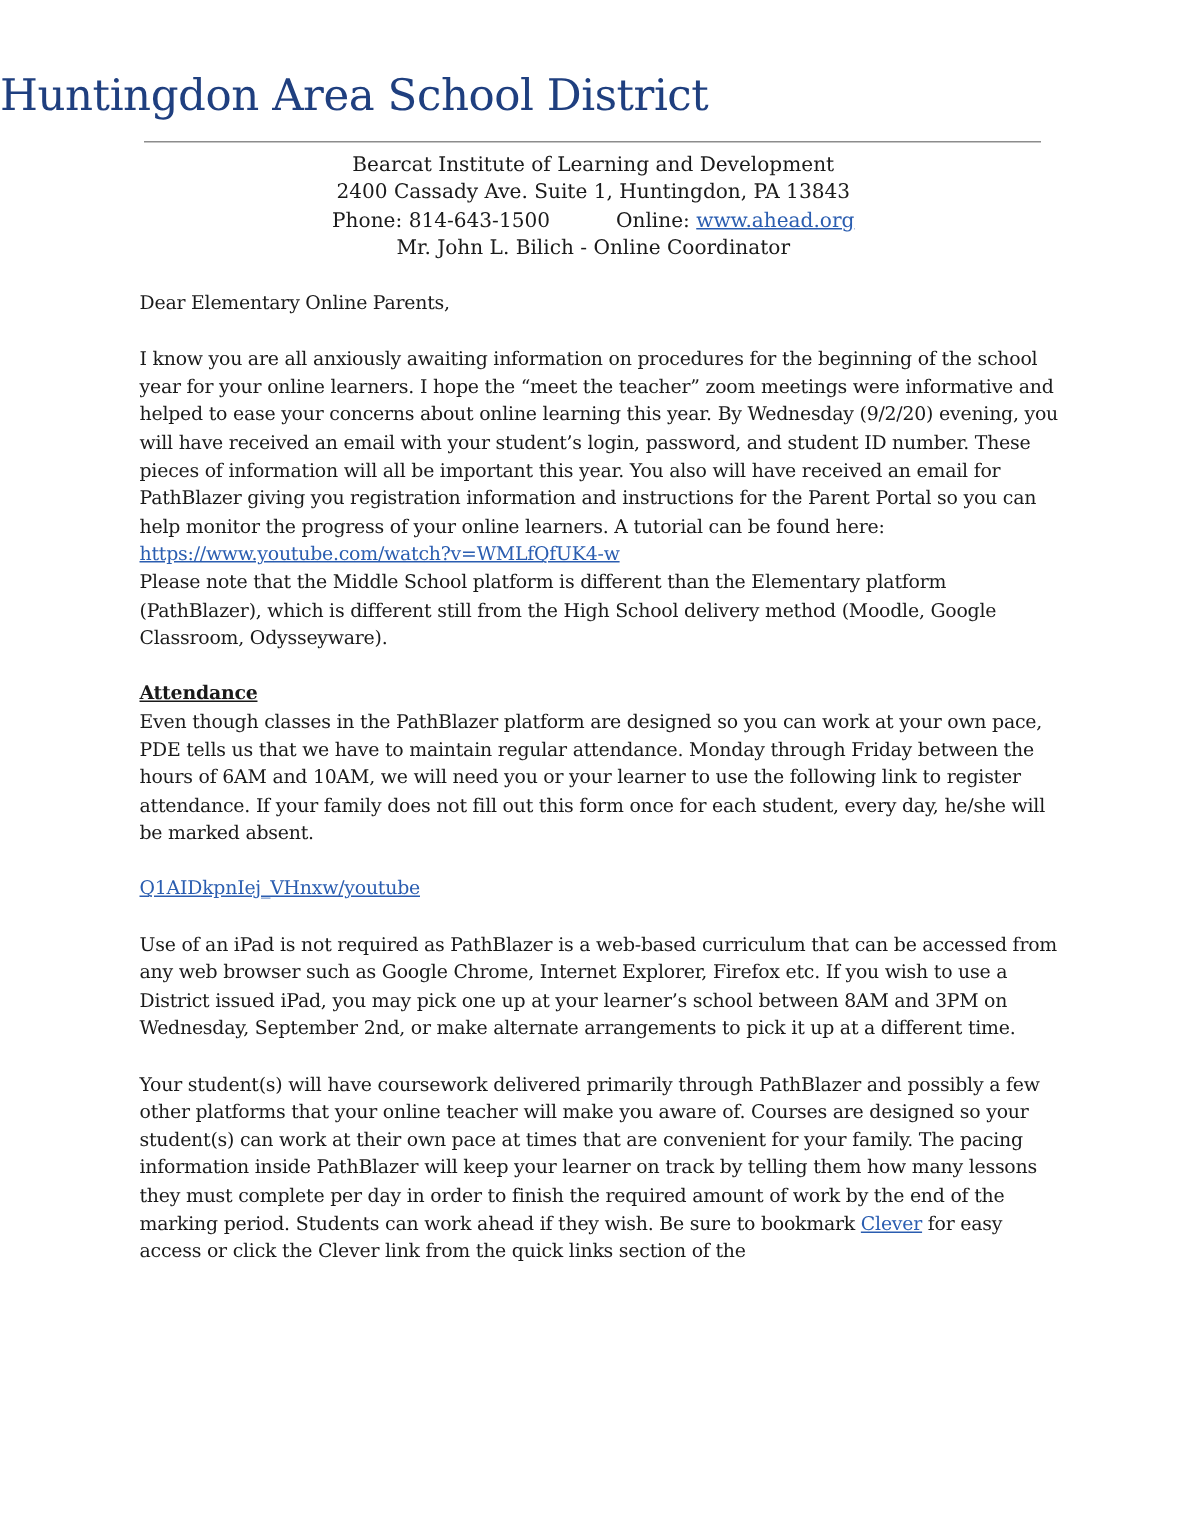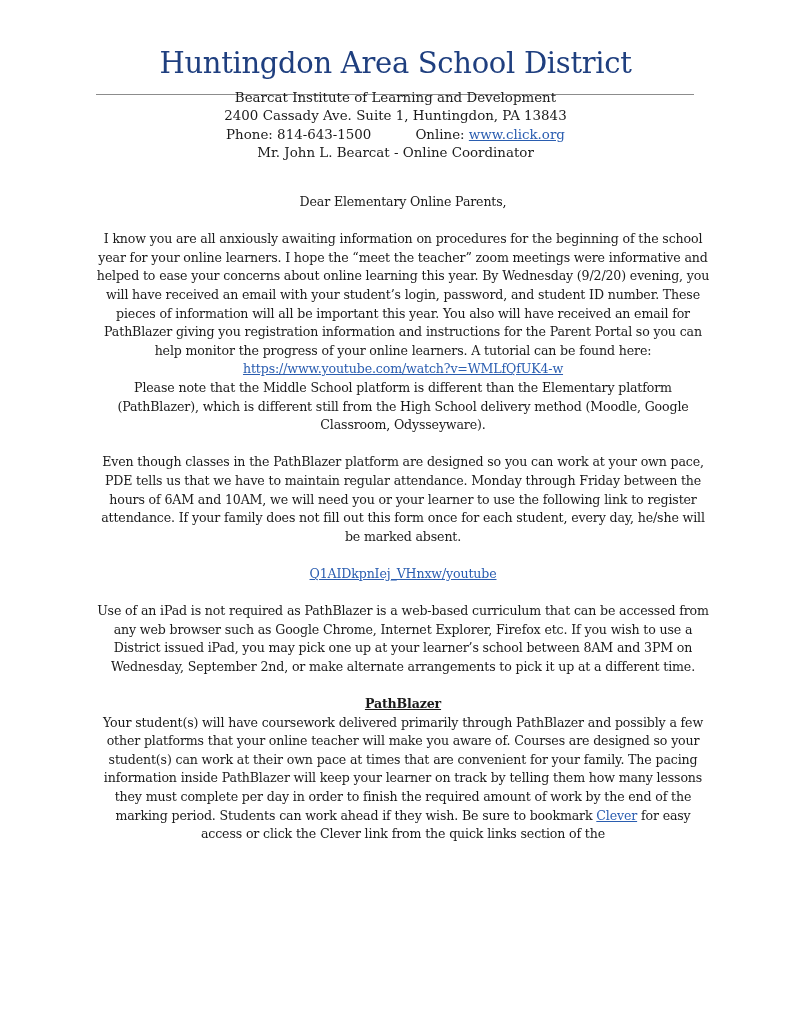--- a/index.html
+++ b/index.html
@@ -3,77 +3,77 @@
   <meta charset="utf-8">
   <style>
     html, body { margin: 0; padding: 0; background: #ffffff; }
     body { width: 791px; height: 1024px; position: relative; overflow: hidden; }
     .page {
       position: absolute; left: 0; top: 0; width: 791px; height: 1024px;
       font-family: "DejaVu Serif", serif; color: #1a1a1a;
     }
     .title {
       position: absolute; left: 0; width: 791px; top: 46px;
-      text-align: center; font-size: 29px; color: #1f3f7f;
+      font-size: 29px; color: #1f3f7f;
       letter-spacing: -0.3px;
     }
     .rule {
       position: absolute; left: 96px; width: 598px; top: 94px;
       height: 0; border-top: 1px solid #8c8c8c;
     }
     .letterhead {
-      position: absolute; left: 0; width: 791px; top: 89px;
+      position: absolute; left: 0; width: 791px; top: 102px;
       text-align: center; font-size: 13.4px; line-height: 18.4px;
     }
     .letterhead .gap { display: inline-block; width: 44px; }
     a, .link { color: #2a5db0; text-decoration: underline; }
     .body {
       position: absolute; left: 93px; width: 620px; top: 193px;
-      font-size: 12.6px; line-height: 18.6px; letter-spacing: -0.15px; text-align: center;
+      font-size: 12.6px; line-height: 18.6px; letter-spacing: -0.15px;
     }
     .body p { margin: 0; }
     .spacer { height: 18.6px; }
     .heading { font-weight: bold; text-decoration: underline; }
     .nowrap { white-space: nowrap; }
   </style>
 </head>
 <body>
 
 <div class="page">
 
   <div class="title">Huntingdon Area School District</div>
   <div class="rule"></div>
 
   <div class="letterhead">
     <div>Bearcat Institute of Learning and Development</div>
     <div>2400 Cassady Ave. Suite 1,  Huntingdon, PA 13843</div>
     <div>
-      <span>Phone: 814-643-1500</span><span class="gap"></span><span>Online: </span><a>www.click.org</a>
+      <span>Phone: 814-643-1500</span><span class="gap"></span><span>Online: </span><a>www.ahead.org</a>
     </div>
-    <div>Mr. John L. Bearcat - Online Coordinator</div>
+    <div>Mr. John L. Bilich - Online Coordinator</div>
   </div>
 
   <div class="body">
     <p>Dear Elementary Online Parents,</p>
     <div class="spacer"></div>
 
     <p>
       <span>I know you are all anxiously awaiting information on procedures for the beginning of the school year for your online learners.  I hope the “meet the teacher” zoom meetings were informative and helped to ease your concerns about online learning this year. By Wednesday (9/2/20) evening, you will have received an email with your student’s login, password, and student ID number.  These pieces of information will all be important this year.  You also will have received an email for PathBlazer giving you registration information and instructions for the Parent Portal so you can help monitor the progress of your online learners. A tutorial can be found here: </span><a>https://www.youtube.com/watch?v=WMLfQfUK4-w</a><br>
       <span>Please note that the Middle School platform is different than the Elementary platform (PathBlazer), which is different still from the High School delivery method (Moodle, Google Classroom, Odysseyware).</span>
     </p>
     <div class="spacer"></div>
 
+    <p class="heading">Attendance</p>
     <p>
       <span>Even though classes in the PathBlazer platform are designed so you can work at your own pace, PDE tells us that we have to maintain regular attendance.   Monday through Friday between the hours of 6AM and 10AM, we will need you or your learner to use the following link to register attendance.  If your family does not fill out this form once for each student, every day, he/she will be marked absent.</span><br>
       <br>
       <a>Q1AIDkpnIej_VHnxw/youtube</a>
     </p>
     <div class="spacer"></div>
 
     <p>Use of an iPad is not required as PathBlazer is a web-based curriculum that can be accessed from any web browser such as Google Chrome, Internet Explorer, Firefox etc.  If you wish to use a District issued iPad, you may pick one up at your learner’s school between 8AM and 3PM on Wednesday, September 2nd, or make alternate arrangements to pick it up at a different time.</p>
     <div class="spacer"></div>
 
-    <p class="heading">PathBlazer</p>
     <p>
       <span>Your student(s) will have coursework delivered primarily through PathBlazer and possibly a few other platforms that your online teacher will make you aware of.  Courses are designed so your student(s) can work at their own pace at times that are convenient for your family. The pacing information inside PathBlazer will keep your learner on track by telling them how many lessons they must complete per day in order to finish the required amount of work by the end of the marking period.  Students can work ahead if they wish.  Be sure to bookmark  </span><a>Clever</a><span> for easy access or click the Clever link from the quick links section of the</span>
     </p>
   </div>
 </div>
 
 </body></html>

